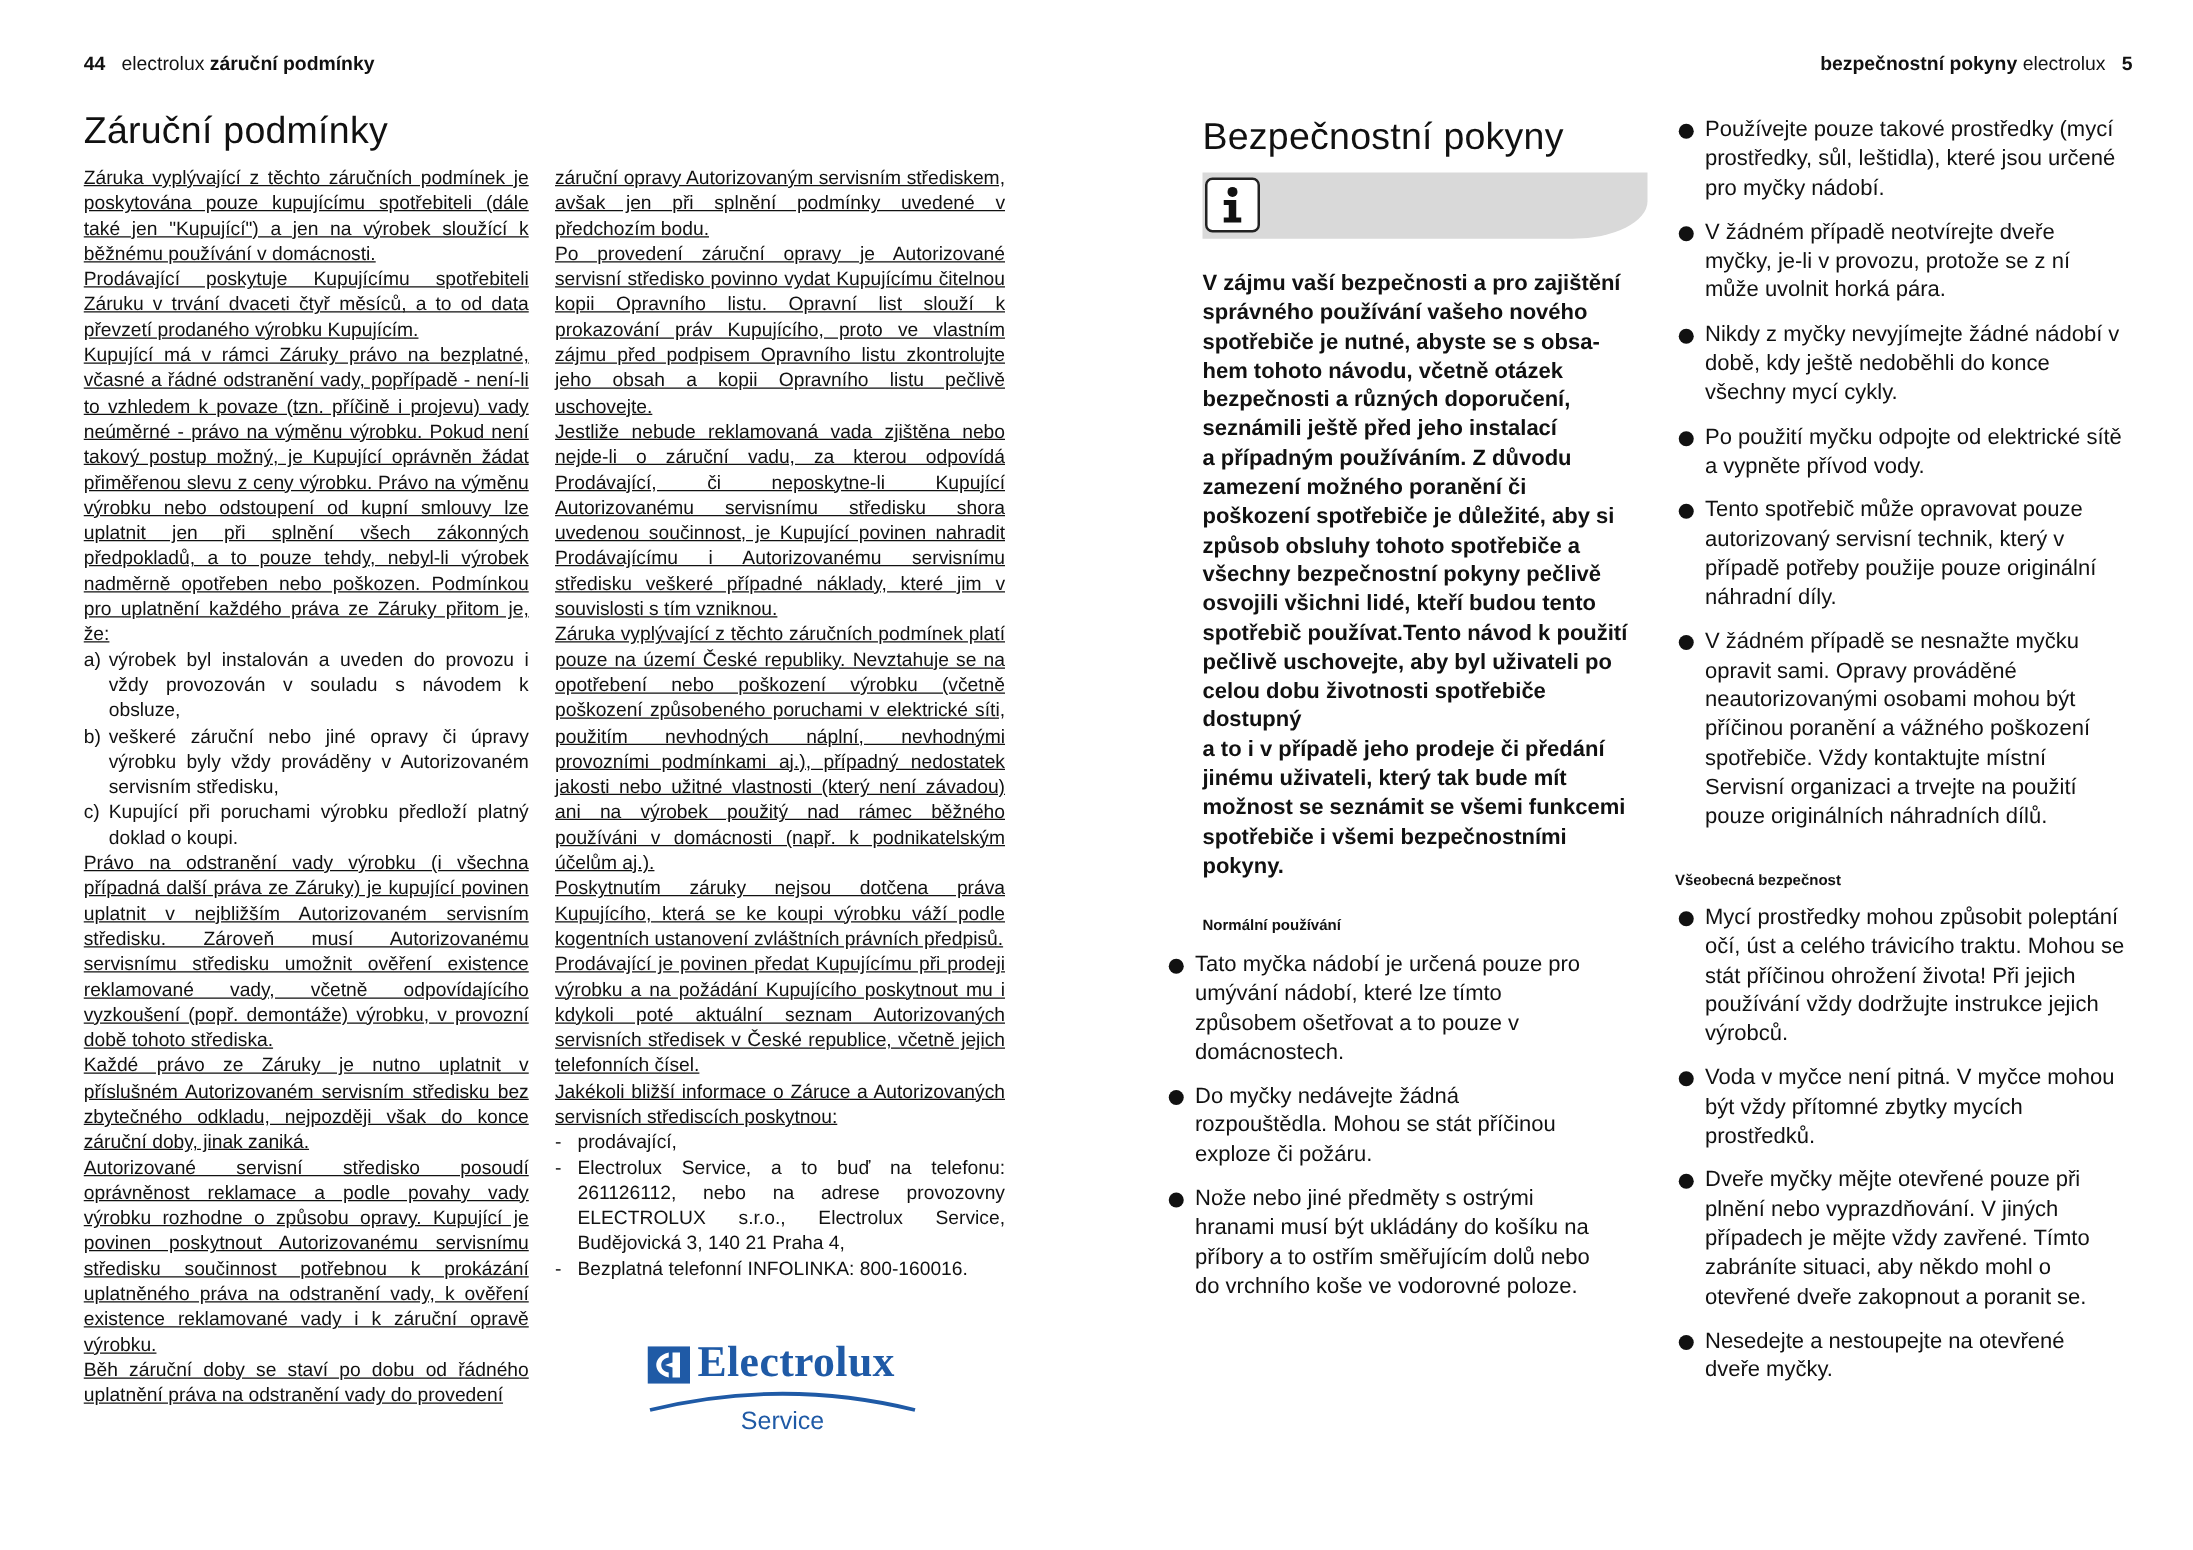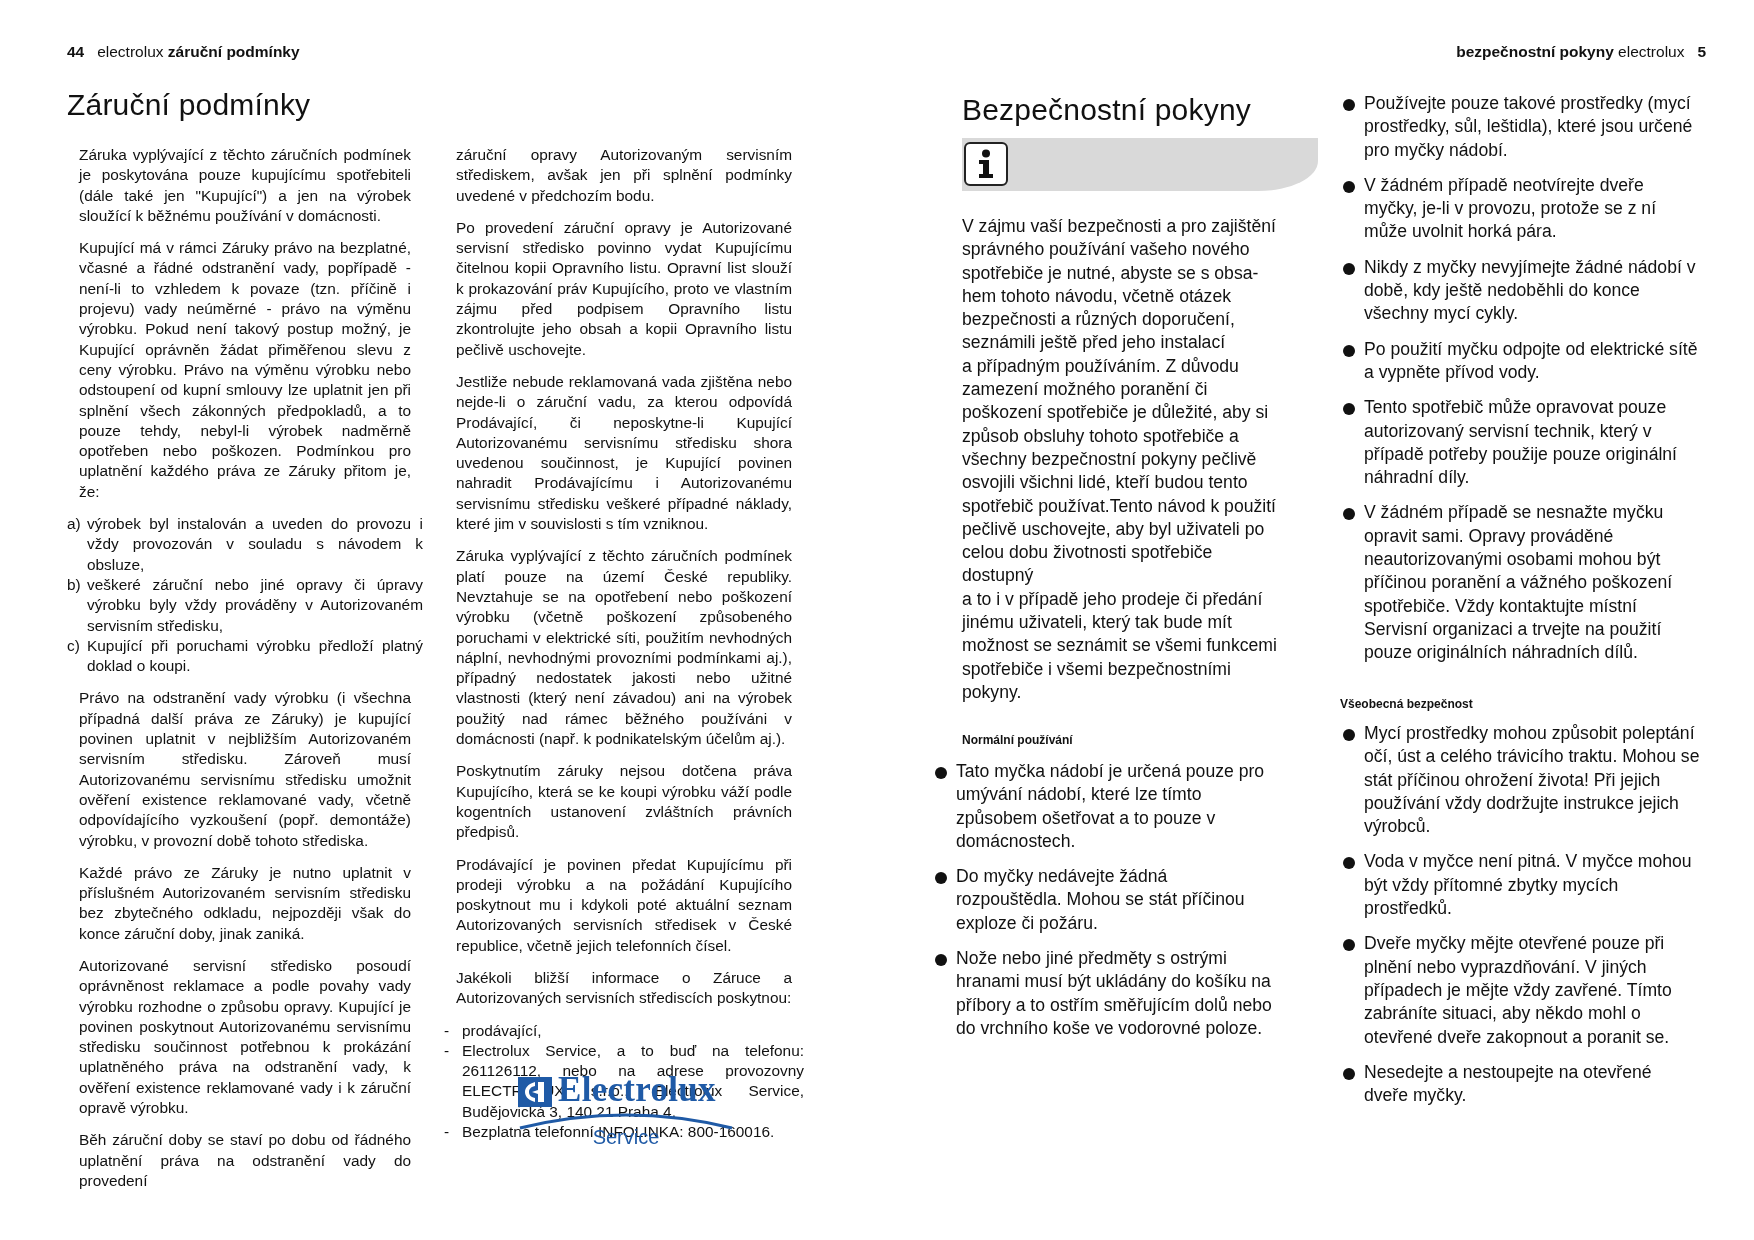--- a/index.html
+++ b/index.html
@@ -5,30 +5,30 @@
   html, body { margin: 0; padding: 0; background: #ffffff; }
   body { width: 1754px; height: 1240px; position: relative; overflow: hidden;
          font-family: "Liberation Sans", sans-serif; color: #111; }
   .page-header { position: absolute; top: 43px; font-size: 15.5px; color: #111; white-space: nowrap; }
   .page-header b { font-weight: bold; }
   .ph-left { left: 67px; }
   .ph-right { right: 48px; }
   .ph-num { font-weight: bold; }
   .title { position: absolute; font-size: 30px; font-weight: normal; letter-spacing: 0.2px; margin: 0; }
   .col { position: absolute; font-size: 15.4px; line-height: 20.3px; text-align: justify; }
-  .col p { margin: 12px; }
+  .col p { margin: 0; text-decoration: underline; }
   .li { display: flex; }
   .li .mk { width: 20px; flex: 0 0 20px; }
   .li .tx { flex: 1; }
   .dash .mk { width: 18px; flex: 0 0 18px; }
   .info-band { position: absolute; left: 962px; top: 138px; width: 356px; height: 53px;
                background: #d9d9d9; border-radius: 0 0 60px 0 / 0 0 30px 0; }
   .info-icon { position: absolute; left: 964px; top: 142px; width: 44px; height: 44px;
                border: 2px solid #222; border-radius: 6px; background: #fff; box-sizing: border-box; }
-  .intro { position: absolute; left: 962px; top: 215px; width: 360px; font-weight: normal;
+  .intro { position: absolute; left: 962px; top: 215px; width: 360px; font-weight: bold;
            font-size: 17.6px; line-height: 23.3px; color: #111; }
   .intro p { margin: 0; }
   .sub-h { position: absolute; font-weight: bold; font-size: 12px; margin: 0; }
   .bullets { position: absolute; font-size: 17.6px; line-height: 23.3px; color: #111; }
   .bullet { display: flex; margin-bottom: 12px; }
   .bullet .dot { flex: 0 0 24px; position: relative; }
   .bullet .dot::before { content: ""; position: absolute; left: 3px; top: 7px; width: 12px; height: 12px;
                          background: #111; border-radius: 50%; }
   .bullet .bt { flex: 1; }
   .logo { position: absolute; left: 518px; top: 1072px; width: 216px; height: 80px; }
@@ -43,20 +43,21 @@
 <div class="page-header ph-left">
   <span class="ph-num">44</span>&nbsp;&nbsp;
   <span>electrolux</span>
   <b>záruční podmínky</b>
 </div>
 
 <h1 class="title" style="left:67px; top:88px;">Záruční podmínky</h1>
 
 <div class="col" style="left:67px; top:133px; width:356px;">
   <p>Záruka vyplývající z těchto záručních podmínek je poskytována pouze kupujícímu spotřebiteli (dále také jen "Kupující") a jen na výrobek sloužící k běžnému používání v domácnosti.</p>
+  <p>Prodávající poskytuje Kupujícímu spotřebiteli Záruku v trvání dvaceti čtyř měsíců, a to od data převzetí prodaného výrobku Kupujícím.</p>
   <p>Kupující má v rámci Záruky právo na bezplatné, včasné a řádné odstranění vady, popřípadě - není-li to vzhledem k povaze (tzn. příčině i projevu) vady neúměrné - právo na výměnu výrobku. Pokud není takový postup možný, je Kupující oprávněn žádat přiměřenou slevu z ceny výrobku. Právo na výměnu výrobku nebo odstoupení od kupní smlouvy lze uplatnit jen při splnění všech zákonných předpokladů, a to pouze tehdy, nebyl-li výrobek nadměrně opotřeben nebo poškozen. Podmínkou pro uplatnění každého práva ze Záruky přitom je, že:</p>
   <div class="li">
     <span class="mk">a)</span>
     <span class="tx">výrobek byl instalován a uveden do provozu i vždy provozován v souladu s návodem k obsluze,</span>
   </div>
   <div class="li">
     <span class="mk">b)</span>
     <span class="tx">veškeré záruční nebo jiné opravy či úpravy výrobku byly vždy prováděny v Autorizovaném servisním středisku,</span>
   </div>
   <div class="li">

